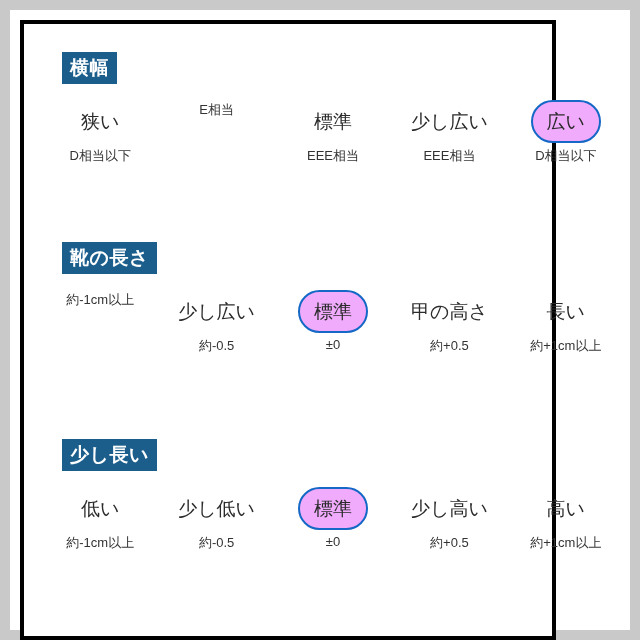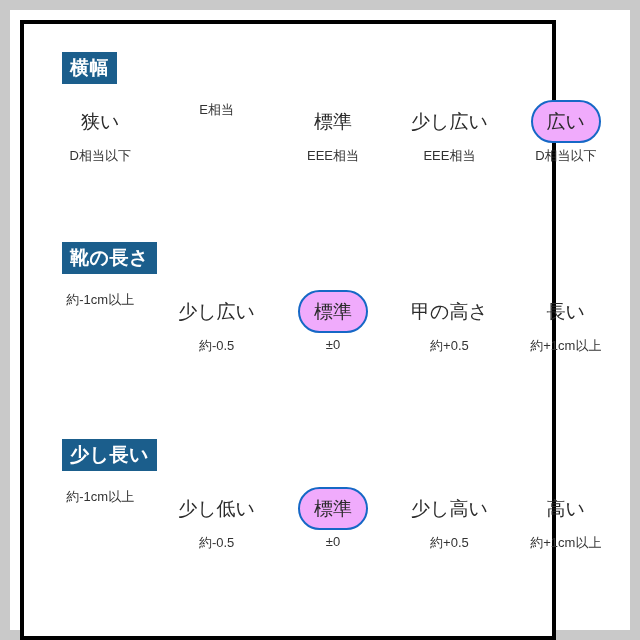--- a/index.html
+++ b/index.html
@@ -167,20 +167,23 @@
           </div>
           <div class="opt-sub">約+1cm以上</div>
         </div>
       </div>
     </div>
 
     <div class="section sec3">
       <div class="sec-heading">少し長い</div>
       <div class="options">
         <div class="opt-col">
+          <div class="opt-label-wrap">
+            <span class="opt-label">低い</span>
+          </div>
           <div class="opt-sub">約-1cm以上</div>
         </div>
         <div class="opt-col">
           <div class="opt-label-wrap">
             <span class="opt-label">少し低い</span>
           </div>
           <div class="opt-sub">約-0.5</div>
         </div>
         <div class="opt-col">
           <div class="opt-label-wrap">

